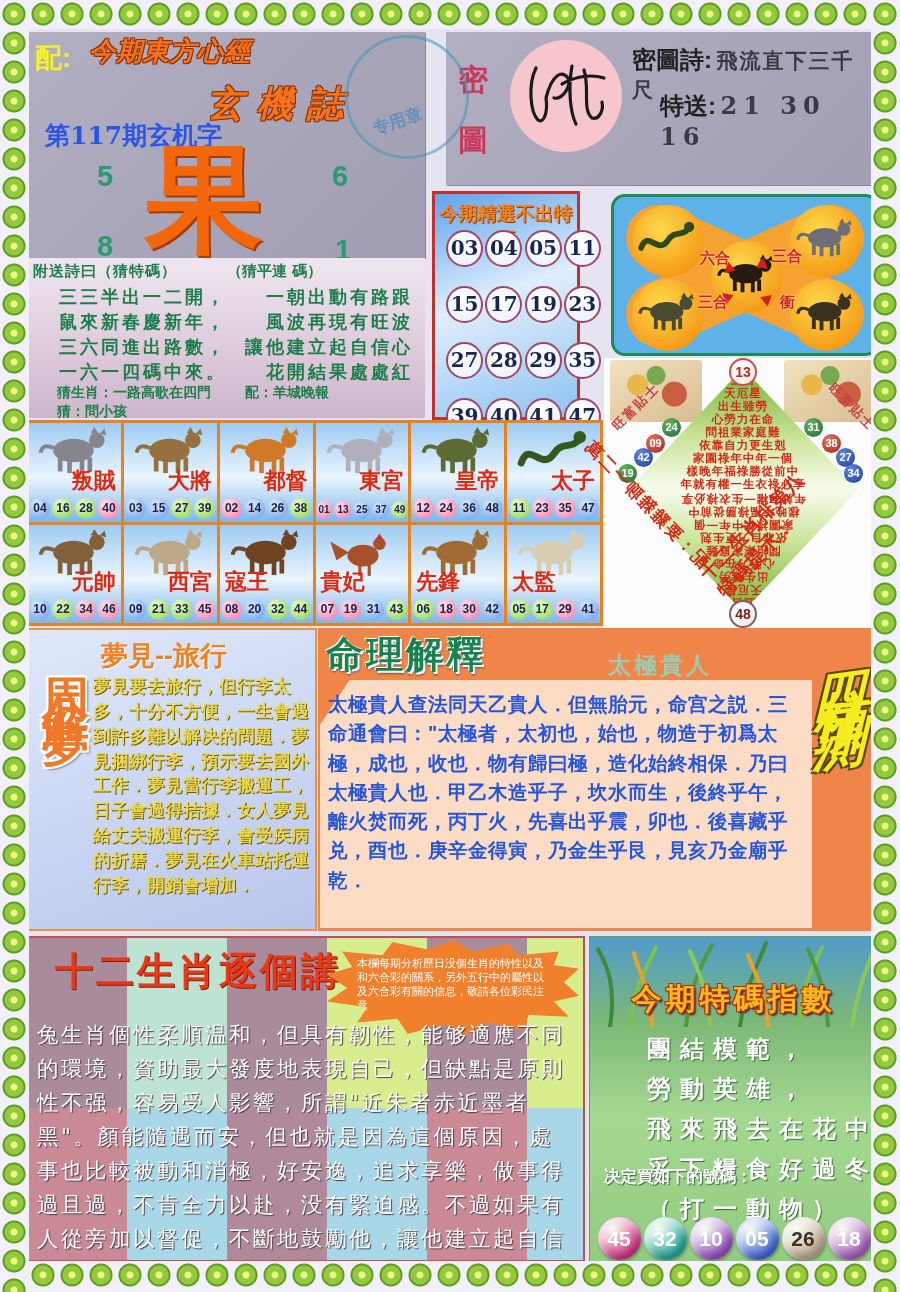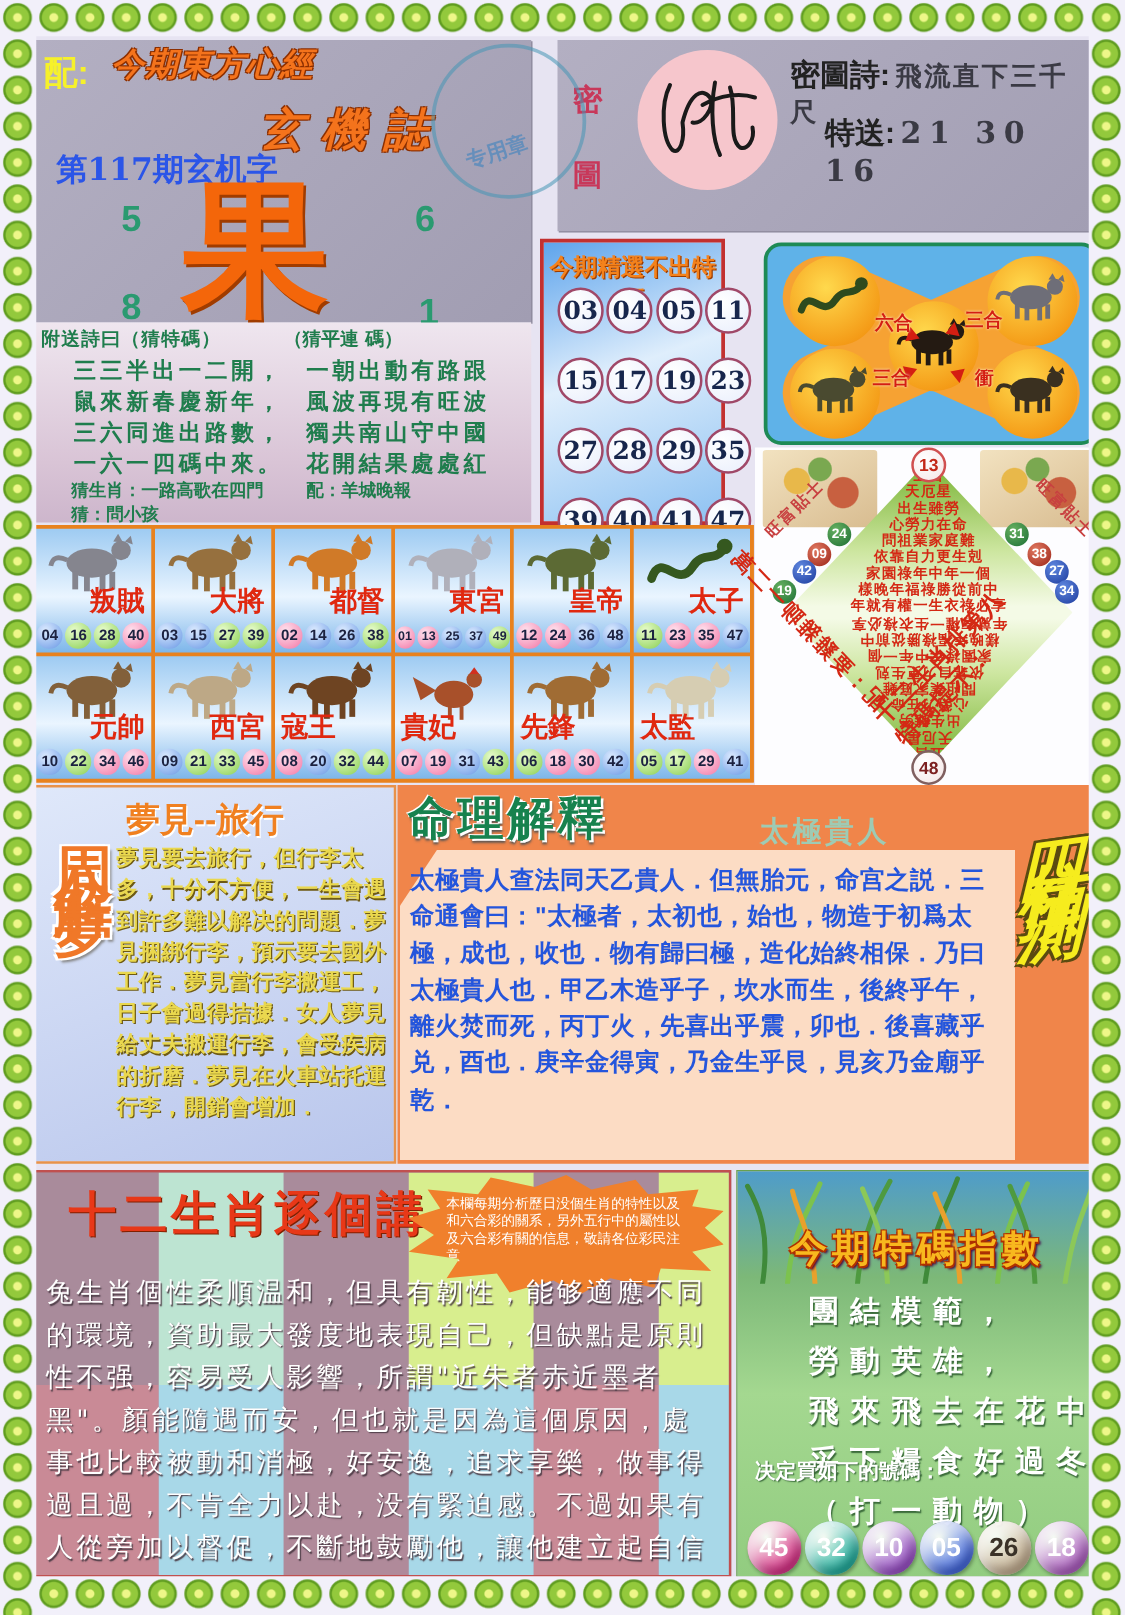--- a/index.html
+++ b/index.html
@@ -42,21 +42,21 @@
   .poem .col{position:absolute;top:26px;font-size:18px;line-height:25px;letter-spacing:3px;text-align:right;}
   .poem .colL{left:32px;}
   .poem .colR{left:218px;}
   .poem .fg{position:absolute;left:30px;top:126px;font-size:14px;}
   .poem .fgg{position:absolute;left:30px;top:145px;font-size:14px;}
   .poem .fr{position:absolute;left:218px;top:126px;font-size:14px;}
 
   
   .secret{left:446px;top:32px;width:430px;height:153px;background:linear-gradient(135deg,#b3afc2,#a29eb3);
           box-shadow:1px 1px 0 #8a8699;}
-  .mi-chars{position:absolute;left:12px;top:18px;color:#c8385a;font-size:24px;font-weight:bold;
+  .mi-chars{position:absolute;left:12px;top:18px;color:#c8385a;font-size:30px;font-weight:bold;
             font-family:"DejaVu Serif",serif;width:28px;line-height:60px;}
   .pinkcircle{position:absolute;left:64px;top:8px;width:112px;height:112px;border-radius:50%;background:#f6c6cc;}
   .pinkcircle svg{position:absolute;left:8px;top:14px;}
   .srow{position:absolute;left:186px;color:#222;font-weight:bold;}
   .srow .lbl{font-size:24px;}
   .srow .val{font-family:"DejaVu Serif",serif;font-size:21px;letter-spacing:2px;color:#3a3a44;}
   .srow.r1{top:12px;}
   .srow.r2{top:58px;left:214px;}
   .srow.r2 .val{font-size:24px;letter-spacing:6px;}
   .srow.r3{top:102px;}
@@ -253,21 +253,21 @@
     <div class="ph2">（猜平連 碼）</div>
     <div class="col colL">
       <div>三三半出一二開，</div>
       <div>鼠來新春慶新年，</div>
       <div>三六同進出路數，</div>
       <div>一六一四碼中來。</div>
     </div>
     <div class="col colR">
       <div>一朝出動有路跟</div>
       <div>風波再現有旺波</div>
-      <div>獨共南山守中國</div>
+      <div>讓他建立起自信心</div>
       <div>花開結果處處紅</div>
     </div>
     <div class="fg">猜生肖：一路高歌在四門</div>
     <div class="fgg">猜：問小孩</div>
     <div class="fr">配：羊城晚報</div>
   </section>
 
   <section class="box secret">
     <div class="mi-chars">密圖</div>
     <div class="pinkcircle">

